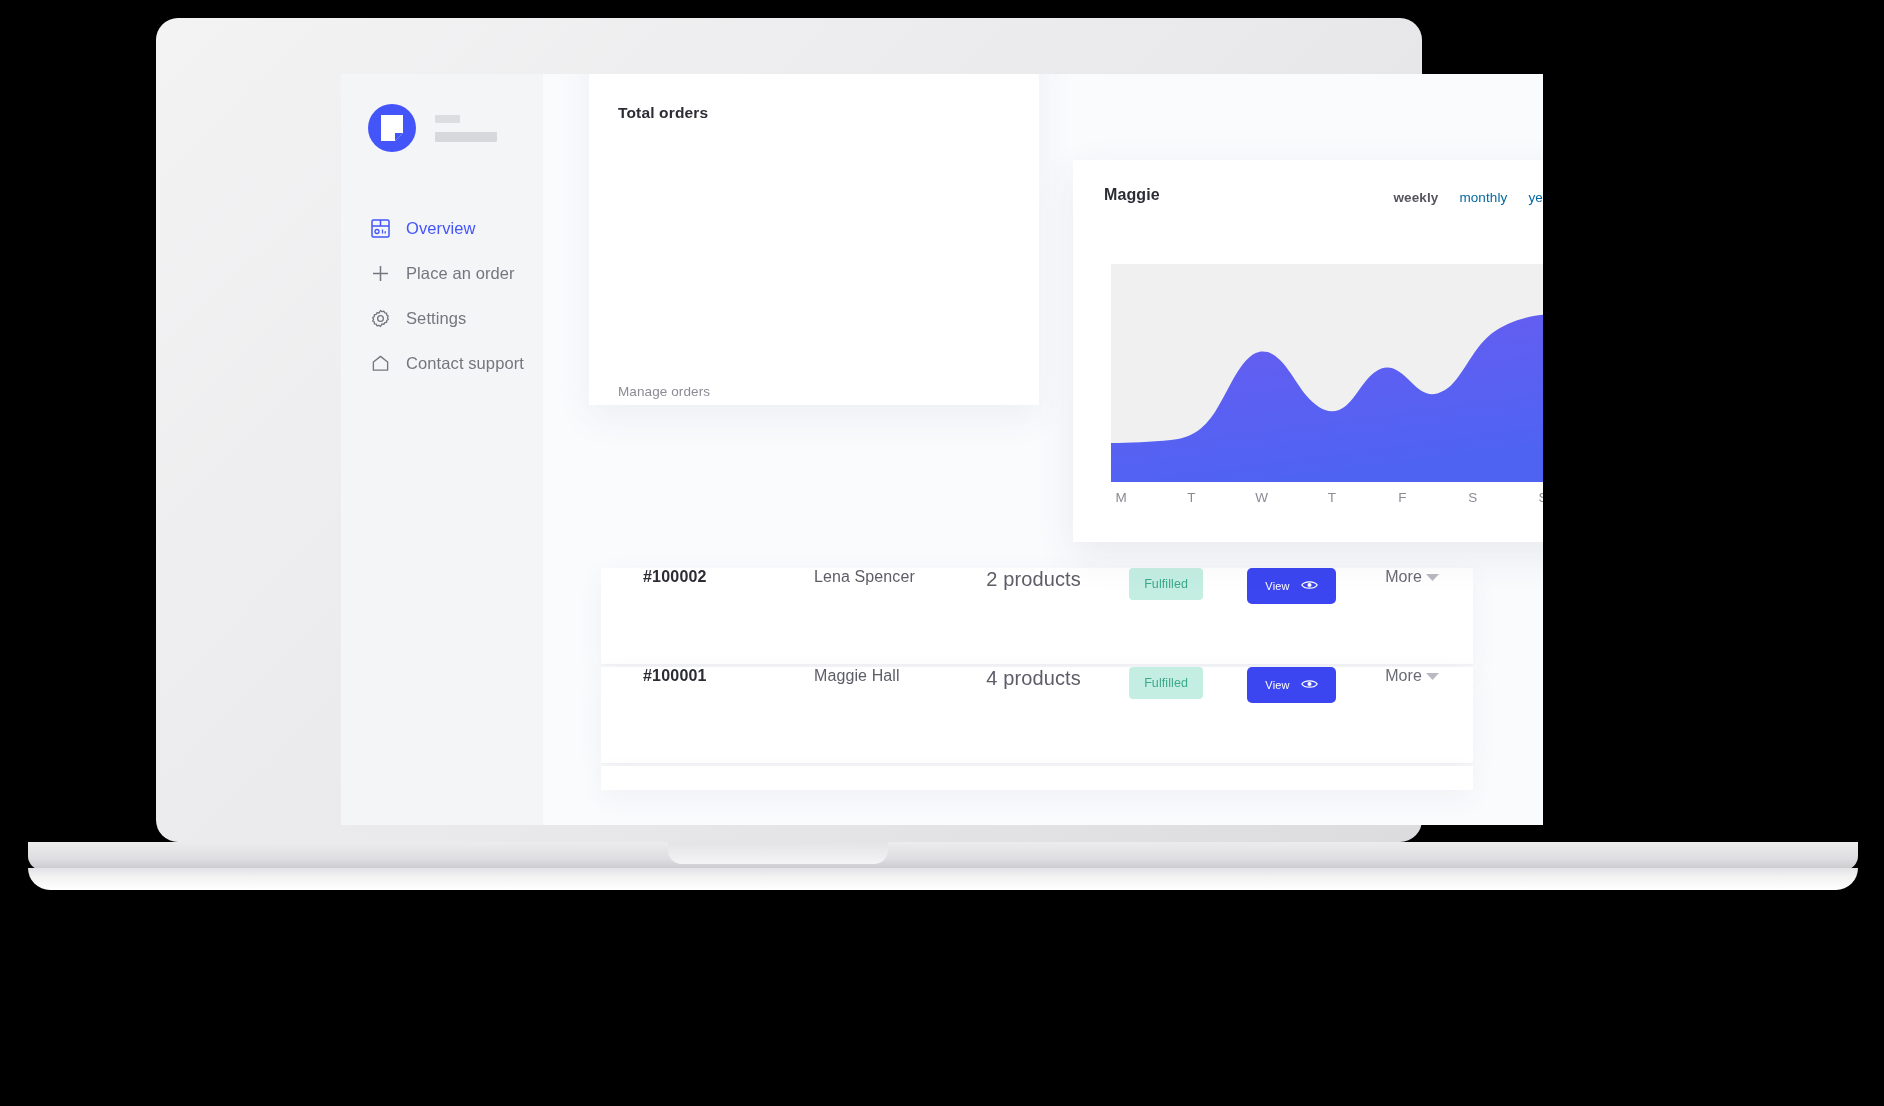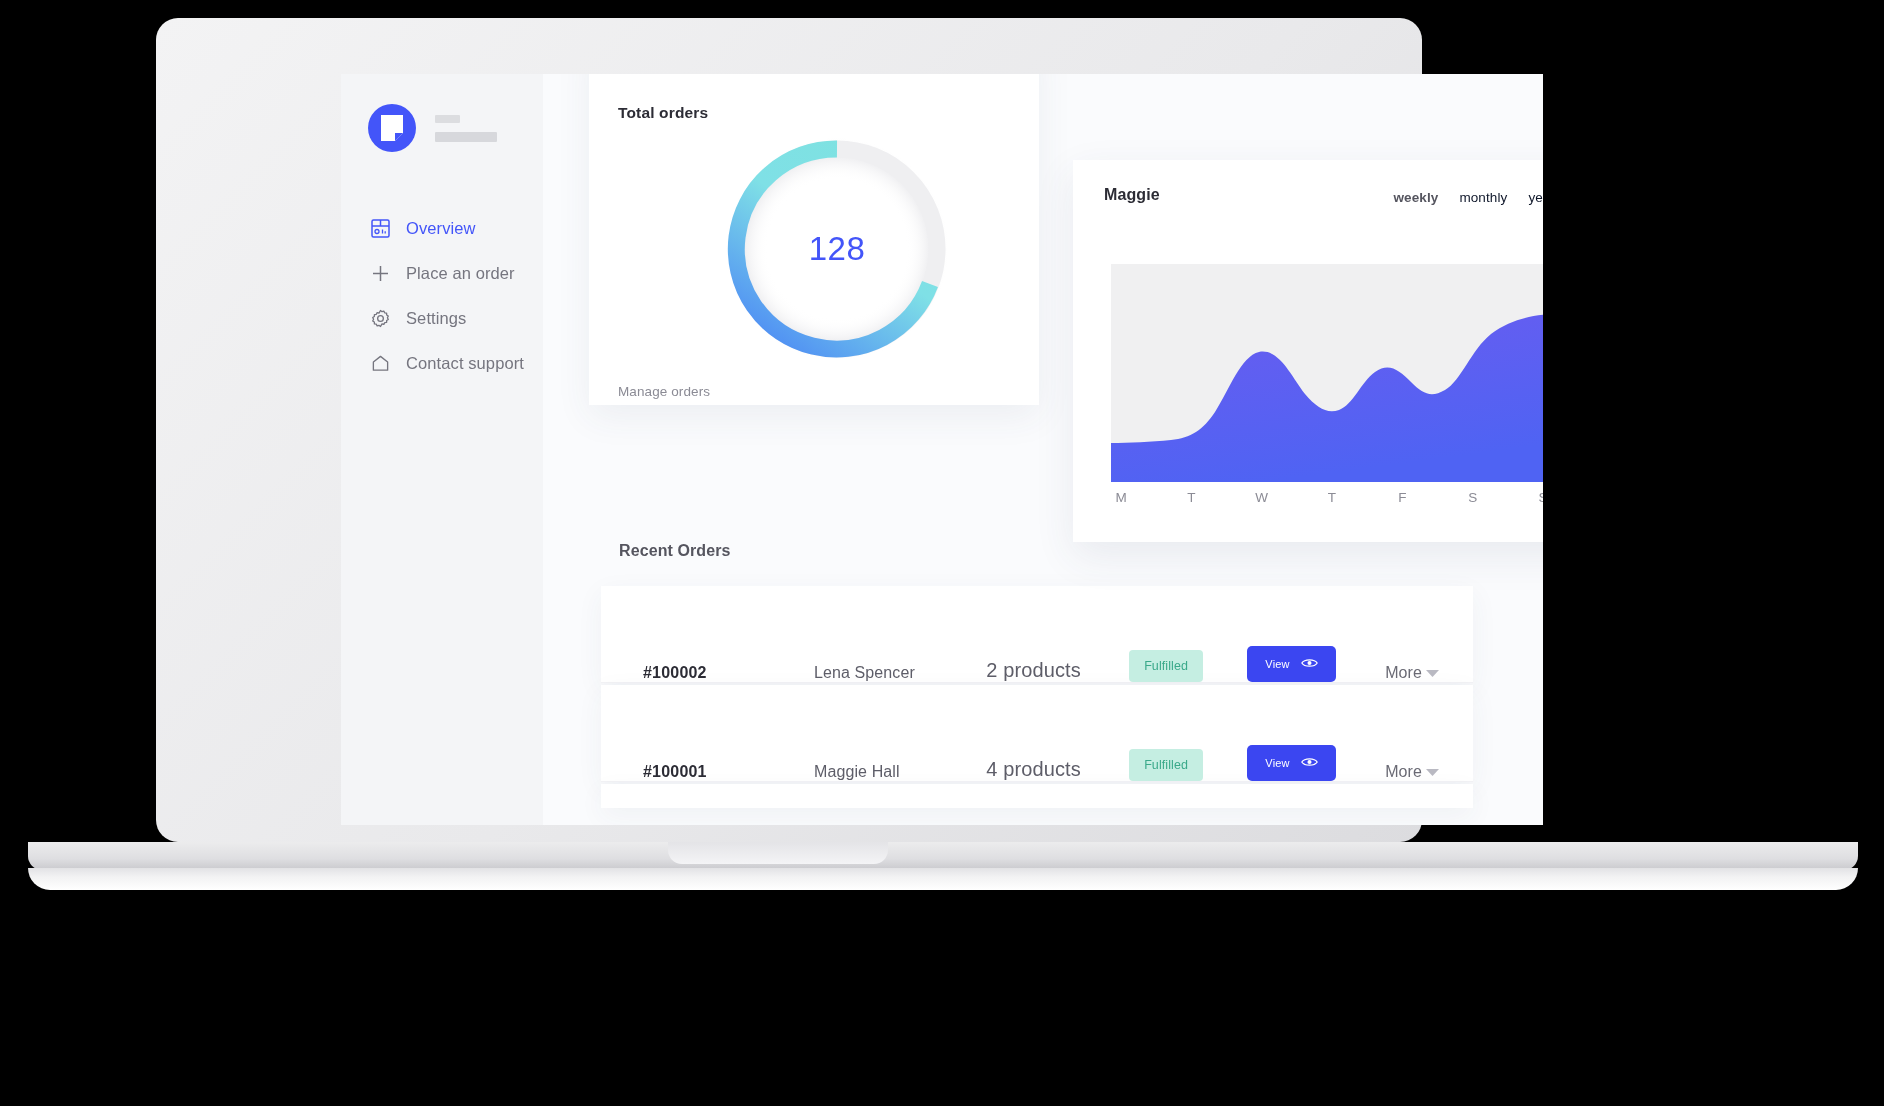--- a/index.html
+++ b/index.html
@@ -88,21 +88,21 @@
     position:absolute;left:732px;top:86px;width:520px;height:382px;
     background:#fff;box-shadow:0 14px 38px rgba(60,64,96,.09);
   }
   .summary-title{
     position:absolute;left:31px;top:26px;font-size:16px;font-weight:bold;
     color:#2c2c35;letter-spacing:.1px;
   }
   .summary-tabs{
     position:absolute;right:28px;top:30px;display:flex;gap:21px;align-items:baseline;
   }
-  .summary-tab{font-size:13.5px;color:#0f172a;cursor:pointer;letter-spacing:.1px;}
+  .summary-tab{font-size:13.5px;color:#0369a1;cursor:pointer;letter-spacing:.1px;}
   .summary-tab.active{color:#55555f;font-weight:bold;}
   #area-chart{
     position:absolute;left:38px;top:104px;width:442px;height:218px;
     background:#f0f0f1;overflow:hidden;
   }
   .axis-labels{
     position:absolute;left:38px;top:330px;width:442px;
     display:flex;justify-content:space-between;
   }
   .axis-label{font-size:13.5px;color:#8b8b95;width:20px;text-align:center;}
@@ -110,21 +110,21 @@
   
   #recent-orders{position:absolute;left:260px;top:468px;width:900px;}
   .recent-title{
     font-size:16px;font-weight:bold;color:#55555f;letter-spacing:.1px;
     margin-left:18px;
   }
   .orders-list{margin-top:26px;}
   .order-row{
     width:872px;height:96px;background:#fff;
     box-shadow:0 8px 26px rgba(60,64,96,.055);
-    display:flex;align-items:flex-end;margin-bottom:2px;
+    display:flex;align-items:flex-start;margin-bottom:2px;
     border-bottom:1px solid #f2f2f5;
   }
   .order-row:last-child{border-bottom:none;}
   .col-id{width:130px;padding-left:42px;font-size:16px;font-weight:bold;color:#2c2c35;letter-spacing:.2px;}
   .col-name{width:175px;font-size:16px;color:#5d5d68;letter-spacing:.1px;margin-left:43px;}
   .col-products{width:145px;font-size:20px;color:#5d5d68;letter-spacing:.1px;}
   .col-status{width:120px;}
   .status-badge{
     display:inline-block;background:#c5eee2;color:#3aa98a;
     font-size:12.5px;border-radius:4px;padding:9px 15px;letter-spacing:.1px;
@@ -205,21 +205,20 @@
                 <path d="M2.5 8.5 L10 2.5 L17.5 8.5 V17 H2.5 Z" fill="none" stroke="#75757f" stroke-width="1.4" stroke-linejoin="round"></path>
               </svg>
             </span>
             <span class="nav-label">Contact support</span>
           </div>
 
         </div>
       </div>
 
       <div id="recent-orders">
-        <div class="recent-title">Recent Orders</div>
         <div class="orders-list">
 
           <div class="order-row">
             <div class="col-id">#100002</div>
             <div class="col-name">Lena Spencer</div>
             <div class="col-products">2 products</div>
             <div class="col-status">
               <span class="status-badge">Fulfilled</span>
             </div>
             <div class="col-view">
@@ -272,40 +271,20 @@
           </div>
 
           <div class="order-row partial"></div>
 
         </div>
       </div>
 
       <div id="total-orders-card">
         <div class="card-title">Total orders</div>
 
-        <div id="donut-wrap">
-          <svg width="260" height="260" viewBox="0 0 260 260">
-            <defs>
-              <linearGradient id="donutGrad" x1="0.85" y1="0" x2="0.18" y2="1">
-                <stop offset="0%" stop-color="#7ee2e0"></stop>
-                <stop offset="45%" stop-color="#7fe0e6"></stop>
-                <stop offset="100%" stop-color="#4e8cf4"></stop>
-              </linearGradient>
-              <radialGradient id="donutGlow" cx="0.5" cy="0.5" r="0.5">
-                <stop offset="62%" stop-color="#ffffff" stop-opacity="0"></stop>
-                <stop offset="86%" stop-color="#e9e9ec" stop-opacity="1"></stop>
-                <stop offset="100%" stop-color="#ffffff" stop-opacity="0"></stop>
-              </radialGradient>
-            </defs>
-            <circle cx="130" cy="130" r="112" fill="url(#donutGlow)"></circle>
-            <circle cx="130" cy="130" r="100" fill="none" stroke="#efeff1" stroke-width="17"></circle>
-            <path d="M130 30 A100 100 0 1 0 223 165" fill="none" stroke="url(#donutGrad)" stroke-width="17" stroke-linecap="butt"></path>
-          </svg>
-          <div class="donut-value">128</div>
-        </div>
 
         <div class="manage-orders">Manage orders</div>
       </div>
 
       <div id="summary-card">
         <div class="summary-title">Maggie</div>
 
         <div class="summary-tabs">
           <span class="summary-tab active">weekly</span>
           <span class="summary-tab">monthly</span>

